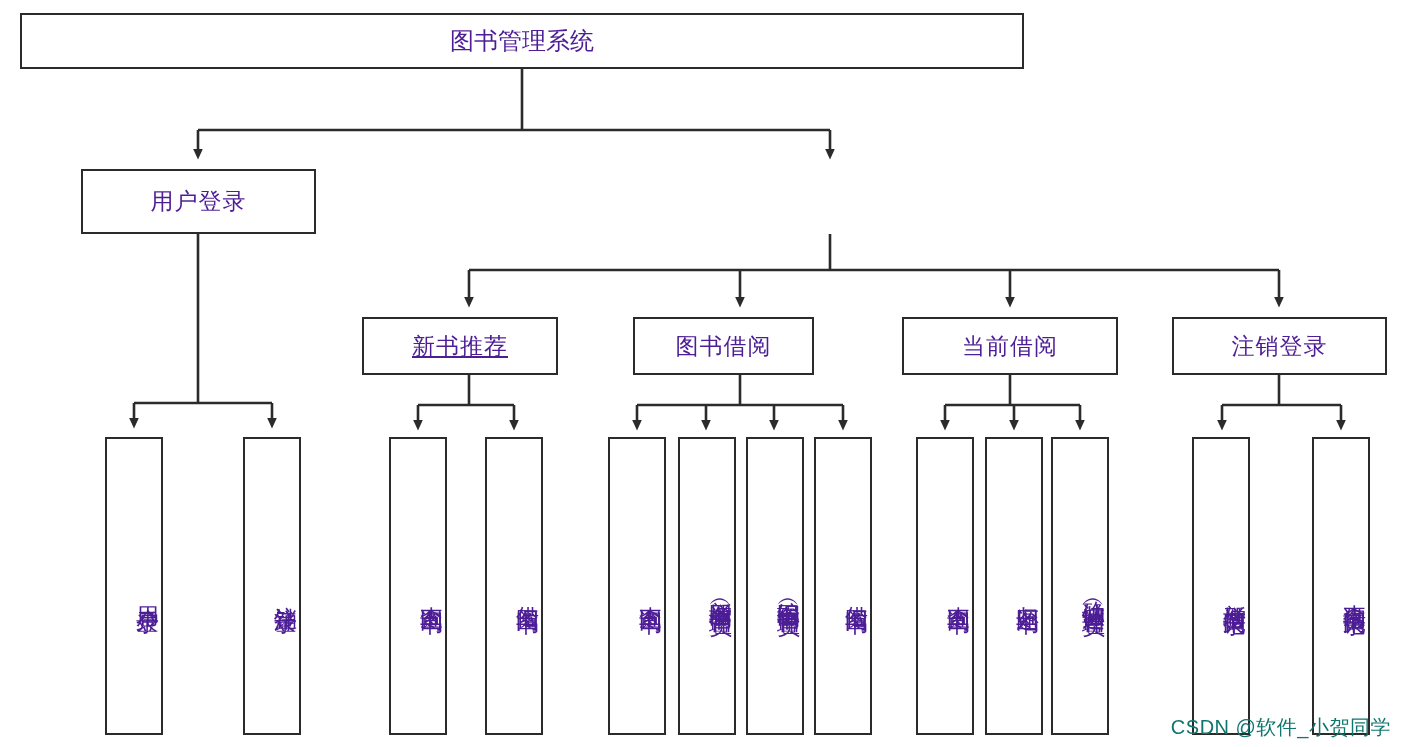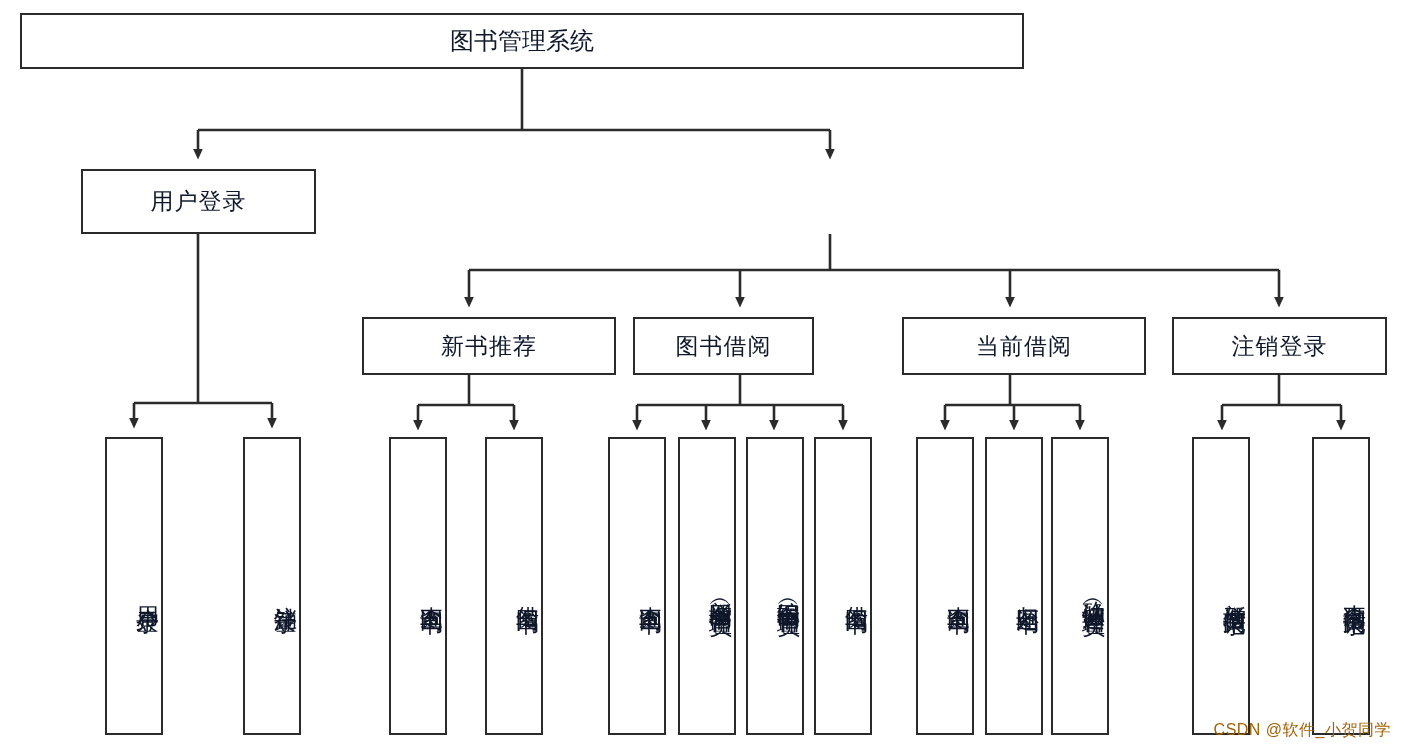--- a/index.html
+++ b/index.html
@@ -11,21 +11,21 @@
   }
   #diagram{position:relative;width:1405px;height:747px;}
   #wires{position:absolute;left:0;top:0;width:1405px;height:747px;}
 
   .node{
     position:absolute;
     box-sizing:border-box;
     border:2px solid #2b2b2b;
     background:#ffffff;
     display:flex;align-items:center;justify-content:center;
-    color:#0f172a;
+    color:#4c1d95;
   }
   .node.h{ font-size:23px; letter-spacing:1px; }
   .node.root{ font-size:24px; }
 
   
   .node.v{
     font-size:23px;
     writing-mode:vertical-rl;
     text-orientation:upright;
     line-height:1.16;
@@ -37,22 +37,22 @@
   }
   .node.v .vtext{
     writing-mode:vertical-rl;
     text-orientation:upright;
     display:block;
   }
 
   #watermark{
     position:absolute;
     right:14px;bottom:6px;
-    font-size:16px;
-    color:#a16207;
+    font-size:20px;
+    color:#0f766e;
     white-space:nowrap;
     letter-spacing:0.5px;
   }
 </style>
 </head>
 <body>
 
 <div id="diagram">
 
   <svg id="wires" viewBox="0 0 1405 747">
@@ -102,23 +102,23 @@
       <path d="M1222,405 L1341,405"></path>
       <path d="M1222,405 L1222,421" marker-end="url(#arr)"></path>
       <path d="M1341,405 L1341,421" marker-end="url(#arr)"></path>
     </g>
   </svg>
 
   <div class="node root" style="left:20px;top:13px;width:1004px;height:56px;">图书管理系统</div>
 
   <div class="node h" style="left:81px;top:169px;width:235px;height:65px;">用户登录</div>
 
-  <div class="node h" style="left:362px;top:317px;width:254px;height:58px;">新书推荐</div>
+  <div class="node h" style="left:362px;top:317px;width:196px;height:58px;text-decoration:underline;">新书推荐</div>
   <div class="node h" style="left:633px;top:317px;width:181px;height:58px;">图书借阅</div>
-  <div class="node h" style="left:902px;top:317px;width:244px;height:58px;">当前借阅</div>
+  <div class="node h" style="left:902px;top:317px;width:216px;height:58px;">当前借阅</div>
   <div class="node h" style="left:1172px;top:317px;width:215px;height:58px;">注销登录</div>
 
   <div class="node v" style="left:105px;top:437px;width:58px;height:298px;">
     <span class="vtext">用户登录</span>
   </div>
   <div class="node v" style="left:243px;top:437px;width:58px;height:298px;">
     <span class="vtext">注销登录</span>
   </div>
 
   <div class="node v" style="left:389px;top:437px;width:58px;height:298px;">

